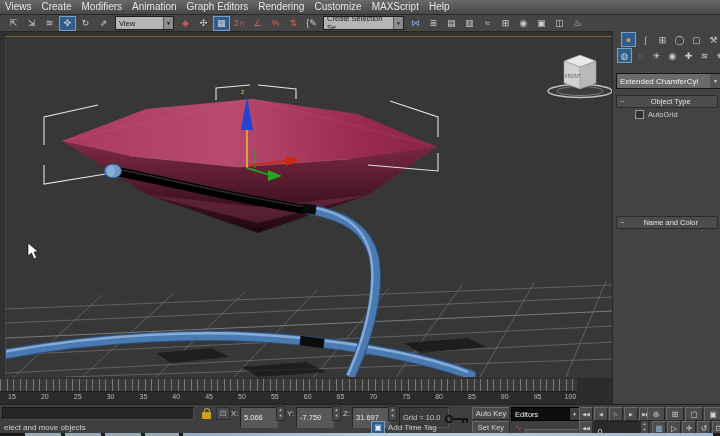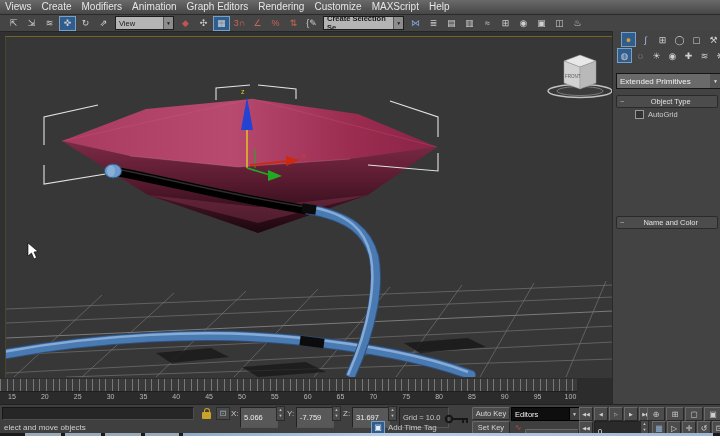--- a/index.html
+++ b/index.html
@@ -14,21 +14,21 @@
   .toolbar{position:absolute;top:15px;left:0;width:720px;height:16px;background:#454545;
     border-bottom:1px solid #262626;display:flex;align-items:center;padding-left:2px;}
   .tb-zone{display:flex;align-items:center;gap:1px;margin:0 3px;}
   .tb-icon{width:15px;height:13px;display:flex;align-items:center;justify-content:center;
     font-size:9px;color:#cfcfcf;border:1px solid transparent;cursor:default;}
   .tb-icon.active{background:#2e5d8e;border:1px solid #7aa0c4;}
   .dropdown{height:12px;background:#b5b5b5;border:1px solid #1d1d1d;color:#1a1a1a;
     font-size:7.5px;display:flex;align-items:center;justify-content:space-between;
     padding-left:3px;cursor:default;}
   .view-dd{width:54px;}
-  .sel-dd{width:76px;font-weight:bold;}
+  .sel-dd{width:76px;}
   .dd-arrow{width:9px;height:100%;background:#8d8d8d;border-left:1px solid #555;
     font-size:5px;display:flex;align-items:center;justify-content:center;color:#222;}
   
   .viewport{position:absolute;left:5px;top:36px;width:607px;height:342px;background:#373737;
     border-top:1px solid #756428;border-bottom:1px solid #756428;border-left:1px solid #4a4430;}
   .viewport svg{display:block;}
   
   .cmd-panel{position:absolute;left:612px;top:31px;width:108px;height:373px;background:#434343;
     border-left:1px solid #2a2a2a;font-size:8px;color:#d8d8d8;}
   .tabs{position:absolute;top:1px;left:8px;display:flex;gap:2px;}
@@ -270,21 +270,21 @@
     <div class="cats" id="cp-cats">
         <div class="cp-icon active">◍</div>
         <div class="cp-icon">◌</div>
         <div class="cp-icon">☀</div>
         <div class="cp-icon">◉</div>
         <div class="cp-icon">✚</div>
         <div class="cp-icon">≋</div>
         <div class="cp-icon">❋</div>
       </div>
     <div class="dropdown prim-dd">
-      <span>Extended Primitives</span>
+      <span>Extended ChamferCyl</span>
       <span class="dd-arrow">▼</span>
     </div>
     <div class="rollout-hdr" style="top:64px">
       <span class="minus">−</span>
       <span class="r-title">Object Type</span>
     </div>
     <div class="autogrid">
       <span class="chk"></span>
       <span>AutoGrid</span>
     </div>

